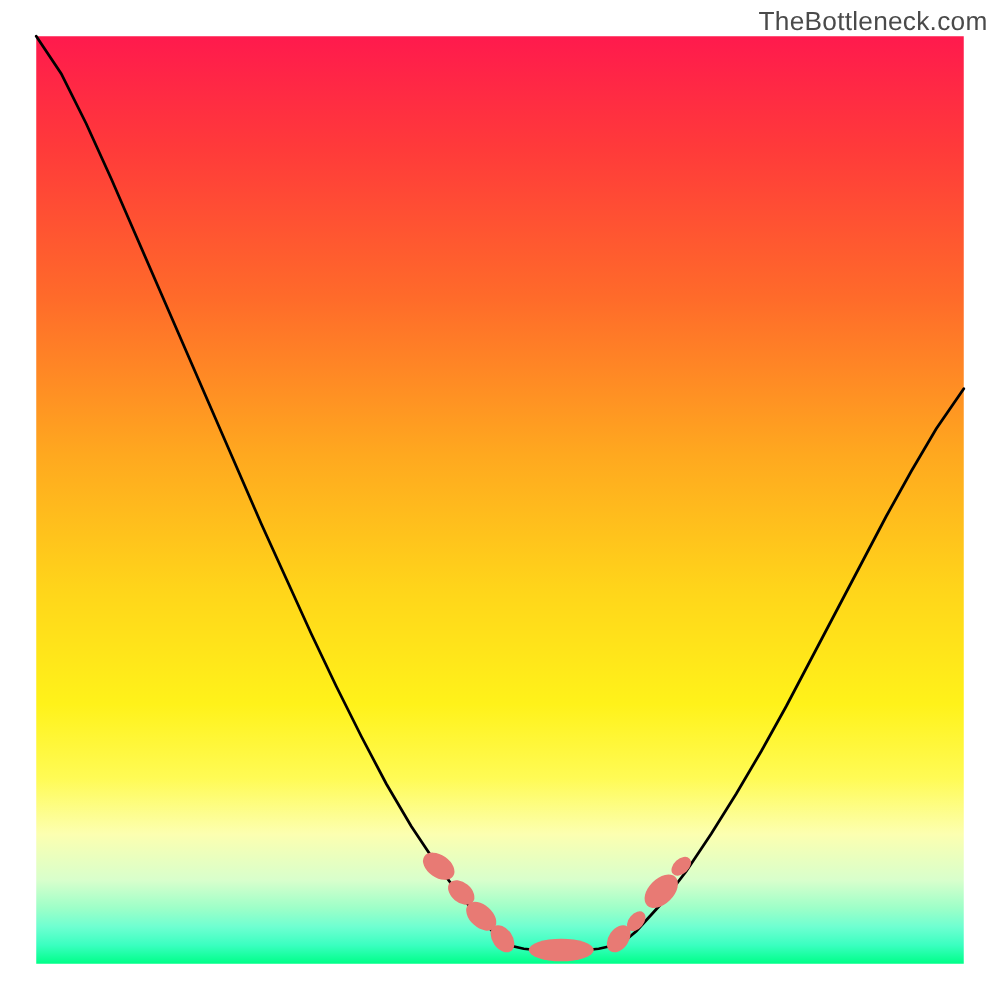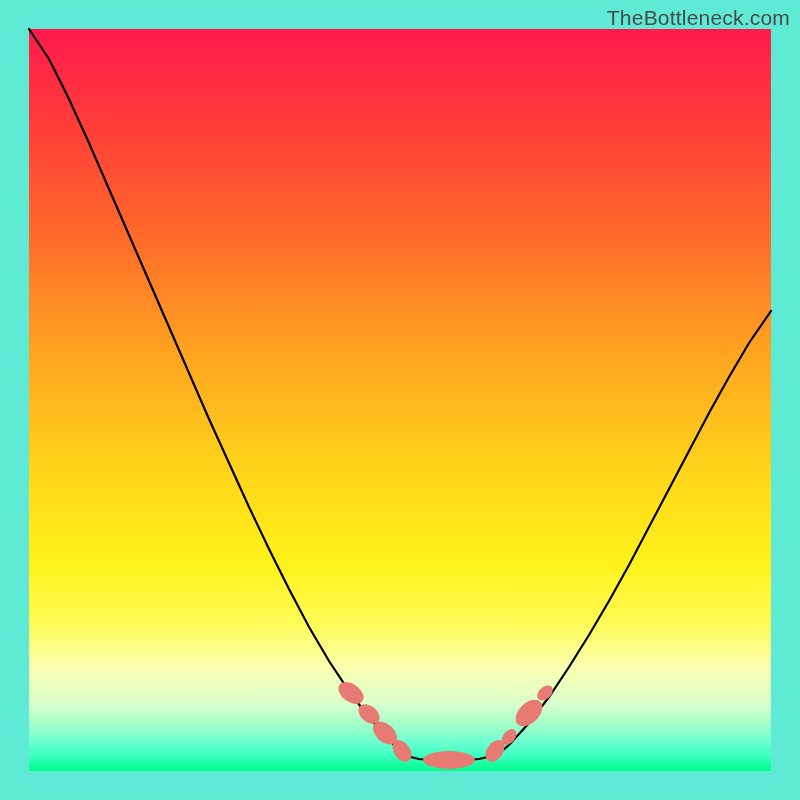--- a/index.html
+++ b/index.html
@@ -8,21 +8,21 @@
     width: 800px;
     height: 800px;
     background: #000;
     font-family: Arial, Helvetica, sans-serif;
     overflow: hidden;
   }
   .frame {
     position: absolute;
     left: 0; top: 0;
     width: 800px; height: 800px;
-    background: #5eead4;
+    background: #ffffff;
   }
   .plot {
     position: absolute;
     left: 29px;
     top: 29px;
     width: 742px;
     height: 742px;
     background: linear-gradient(to bottom,
       #ff1a4d 0%,
       #ff3a3a 12%,

